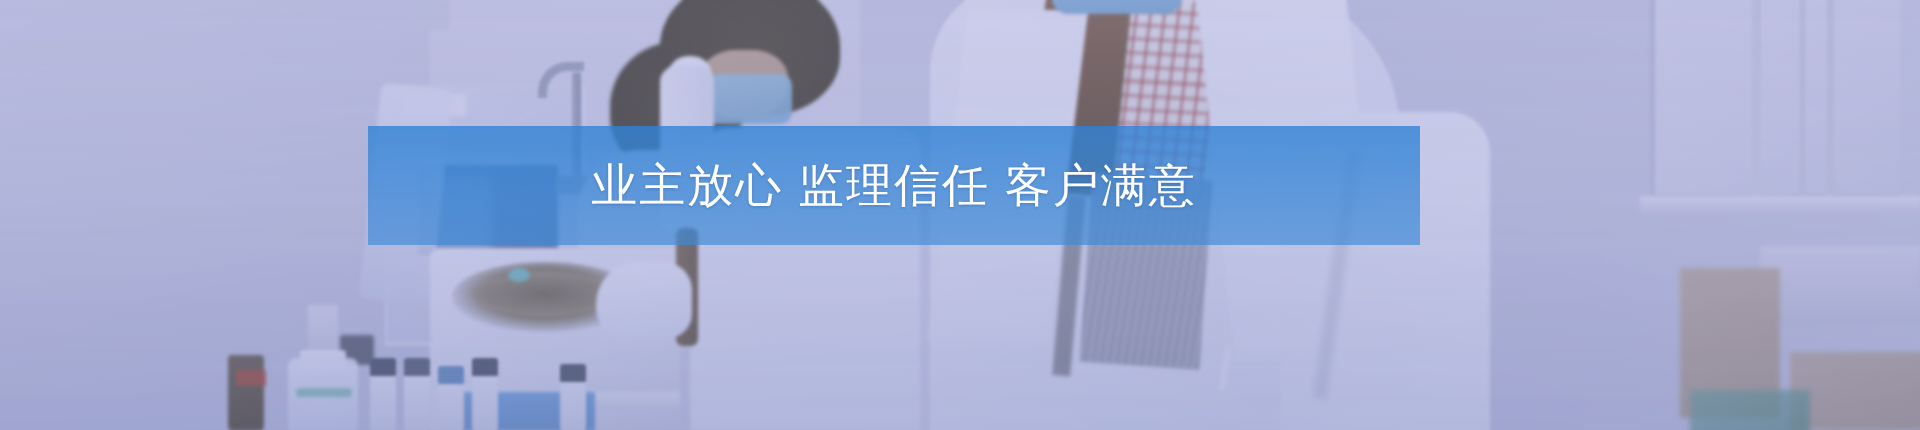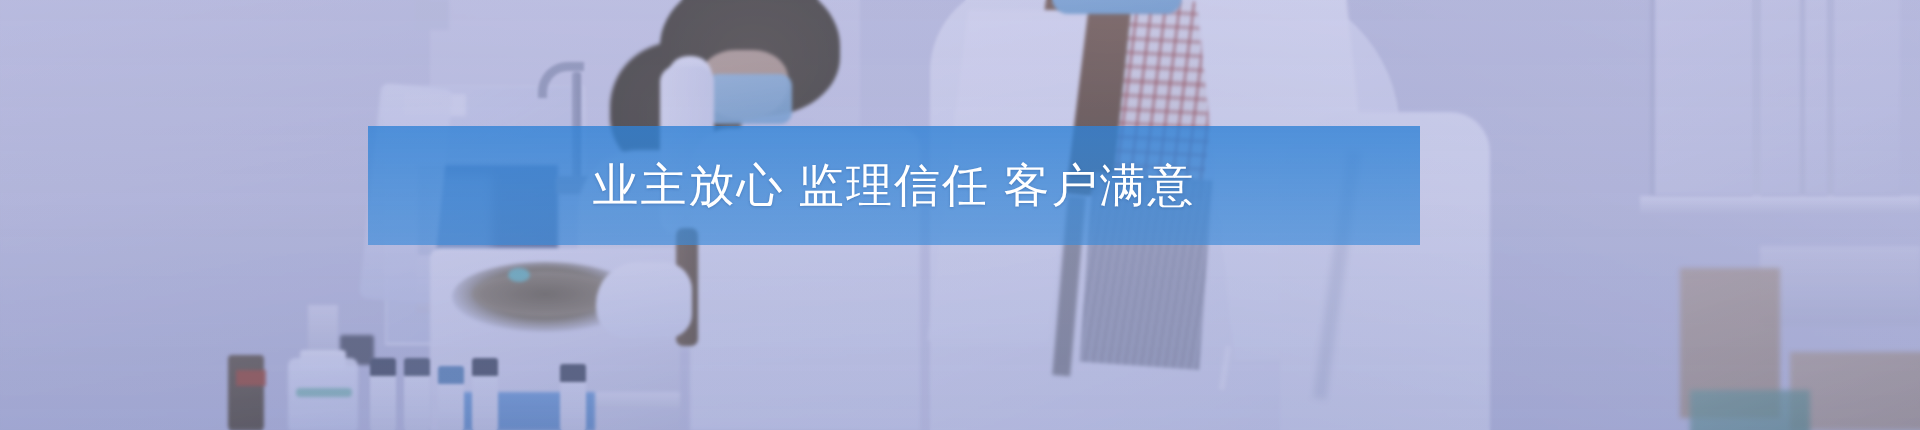--- a/index.html
+++ b/index.html
@@ -2,21 +2,21 @@
 <html><head>
 <meta charset="utf-8">
 <style>
   * { margin:0; padding:0; box-sizing:border-box; }
   html,body { width:1920px; height:430px; overflow:hidden; background:#000; }
 
   .banner-root{
     position:relative;
     width:1920px; height:430px;
     overflow:hidden;
-    font-family:Liberation Serif, serif;
+    font-family:Liberation Sans, sans-serif;
   }
 
   
   .photo{ position:absolute; inset:0; overflow:hidden; background:#cfd2e6; }
 
   
   .wall-left{
     position:absolute; left:0; top:0; width:620px; height:430px;
     background:linear-gradient(170deg,#d6d8ea 0%,#c9ccE2 40%,#bdc2dc 75%,#b6bcd8 100%);
   }

